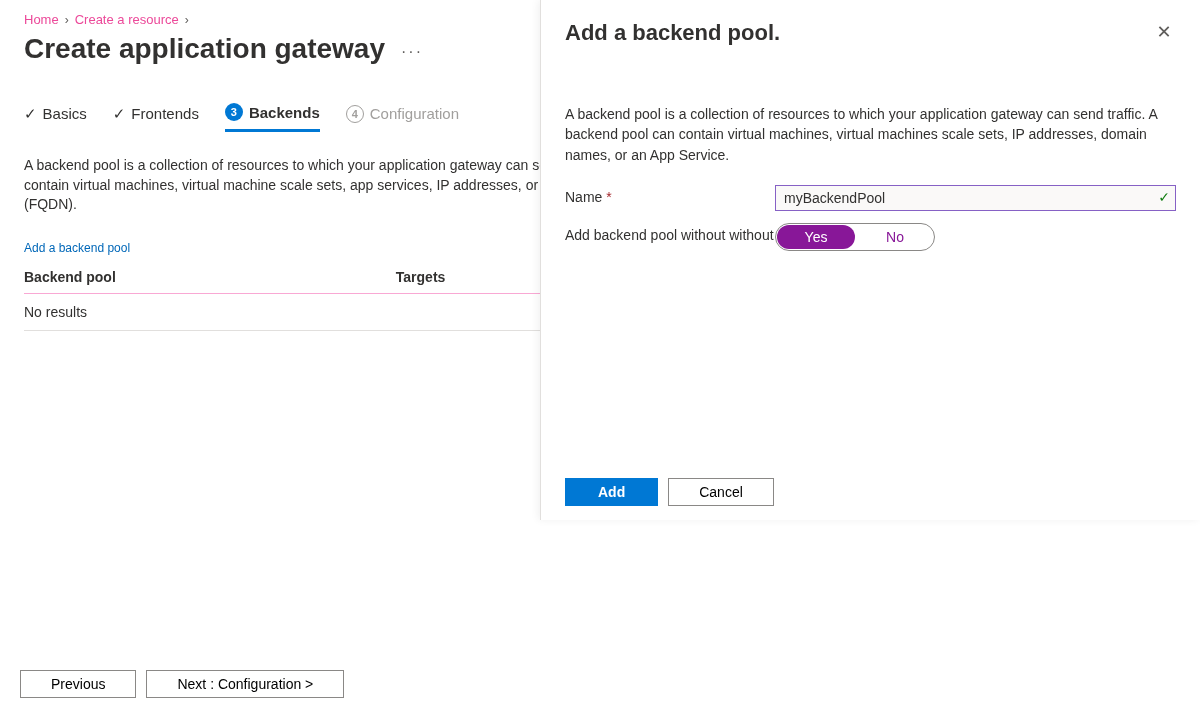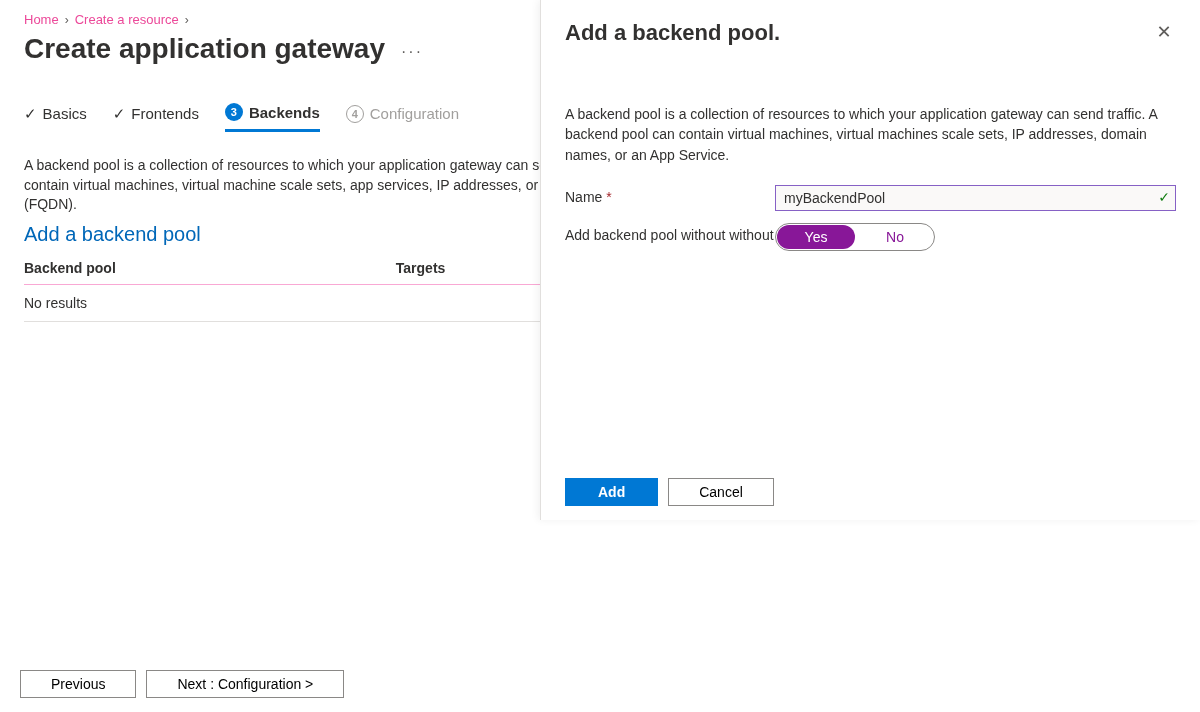--- a/index.html
+++ b/index.html
@@ -58,21 +58,21 @@
     }
     .wiz-tab.disabled { color: #a19f9d; cursor: default; }
     .check-icon { font-size: 15px; color: #323130; }
     .step-circle { display:inline-flex; align-items:center; justify-content:center; width:18px; height:18px; border-radius:50%; font-size:11px; font-weight:600;}
     .step-circle.filled { background:#0078d4; color:#fff; }
     .step-circle.outline { border:1px solid #a19f9d; color:#a19f9d; }
 
     .tab-content { margin-top: 24px; max-width: 720px; }
     .desc-text { color: #323130; font-size: 14px; line-height: 1.4; }
 
-    .add-link { display:inline-block; margin-top: 8px; color:#0067b8; cursor:pointer; font-size:20px;}
+    .add-link { display:inline-block; margin-top: 26px; color:#0067b8; cursor:pointer; font-size:12px;}
 
     .table-head { display:flex; gap: 280px; margin-top:14px; padding-bottom:8px;}
     .th { font-weight:600; font-size:14px; }
     .table-row { border-top:1px solid #f9a8d4; border-bottom:1px solid #e1dfdd; padding: 10px 0; font-size:14px;}
 
     .footer-bar {
       position: absolute;
       left: 20px;
       bottom: 14px;
       display:flex;

